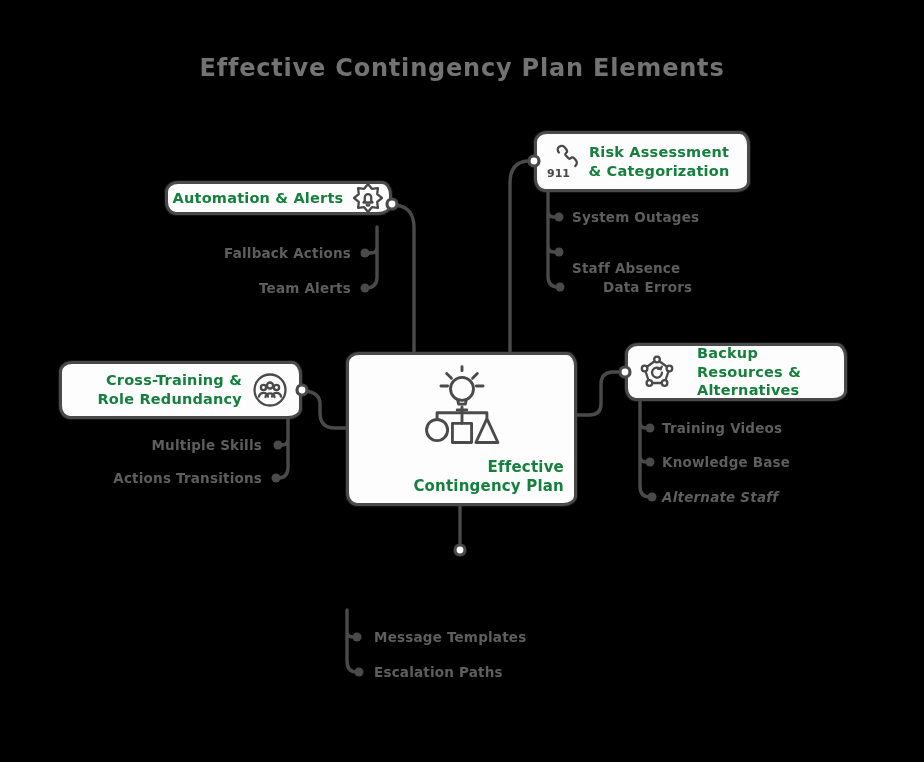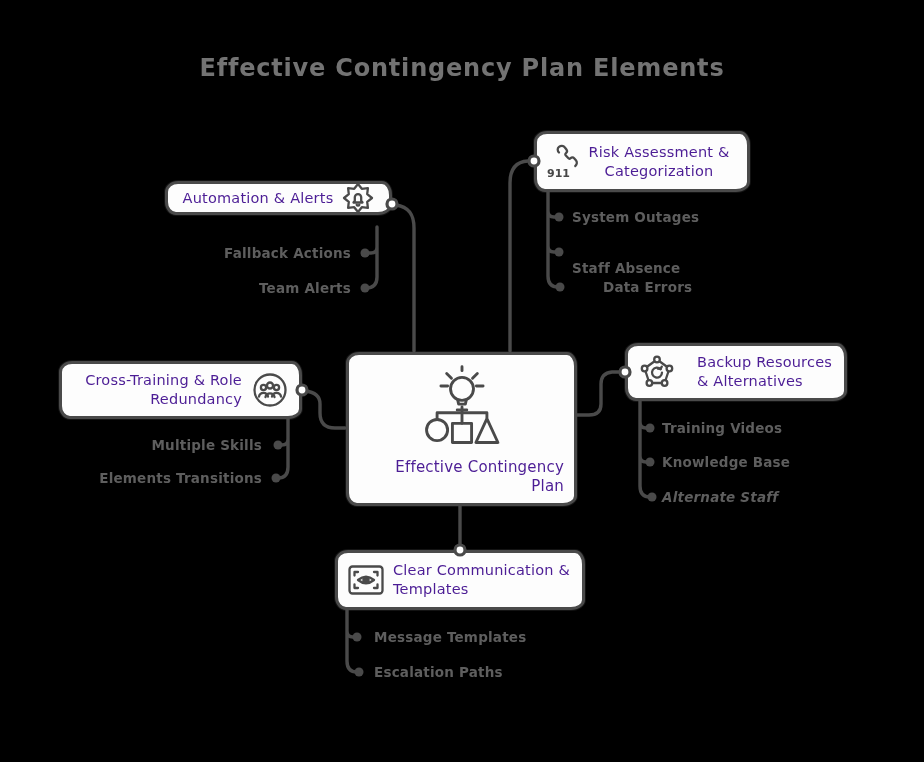--- a/index.html
+++ b/index.html
@@ -5,21 +5,21 @@
   html,body{margin:0;padding:0;background:#000;}
   #canvas{position:relative;width:924px;height:762px;background:#000;overflow:hidden;
           font-family:"DejaVu Sans",sans-serif;}
   .title{position:absolute;left:0;top:54px;width:924px;text-align:center;
          font-size:24px;font-weight:bold;letter-spacing:.8px;color:#737373;}
   .node{position:absolute;background:#fdfdfd;border:3.4px solid #4a4a4a;
         box-sizing:border-box;display:flex;align-items:center;justify-content:center;
         gap:9px;z-index:2;padding:4px 10px;
         border-radius:13px 10px 14px 11px / 11px 14px 10px 13px;
         box-shadow:0 0 0 1px rgba(74,74,74,.25);}
-  .node .label{font-weight:normal;color:#4c1d95;font-size:14.5px;line-height:1.28;
+  .node .label{font-weight:bold;color:#15803d;font-size:14.5px;line-height:1.28;
                letter-spacing:.2px;}
   .node svg{flex:0 0 auto;display:block;}
   #node-central{flex-direction:column;gap:4px;}
   #node-central .label{text-align:right;font-size:15px;margin-left:33px;}
   .subitem{position:absolute;height:20px;line-height:20px;font-size:13.5px;
            font-weight:bold;color:#5e5e5e;letter-spacing:.2px;z-index:2;white-space:nowrap;}
   .subitem.r{text-align:right;}
   #connectors{position:absolute;left:0;top:0;z-index:3;pointer-events:none;}
   .icon911{position:relative;width:38px;height:40px;}
   .icon911 svg{position:absolute;left:5px;top:0;}
@@ -117,44 +117,35 @@
       <circle cx="19" cy="19" r="15.5"></circle>
       <circle cx="12.5" cy="16.5" r="2.6"></circle>
       <circle cx="19" cy="14.5" r="3"></circle>
       <circle cx="25.5" cy="16.5" r="2.6"></circle>
       <path d="M 8 25.5 a 4.6 4.6 0 0 1 9 0"></path>
       <path d="M 14.5 26 a 4.6 4.6 0 0 1 9 0"></path>
       <path d="M 21 25.5 a 4.6 4.6 0 0 1 9 0"></path>
     </svg>
   </div>
   <div class="subitem r" style="right:662px;top:435px;">Multiple Skills</div>
-  <div class="subitem r" style="right:662px;top:468px;">Elements Transitions</div>
+  <div class="subitem r" style="right:662px;top:468px;">Actions Transitions</div>
 
   <div class="node" style="left:625px;top:343px;width:222px;height:58px;">
     <svg width="38" height="38" viewBox="0 0 38 38" fill="none" stroke="#4a4a4a" stroke-width="2.3" stroke-linecap="round" stroke-linejoin="round">
       <path d="M 19 6.5 L 31.4 15.5 L 26.6 30 L 11.4 30 L 6.6 15.5 Z"></path>
       <circle cx="19" cy="6.5" r="2.8" fill="#fdfdfd"></circle>
       <circle cx="31.4" cy="15.5" r="2.8" fill="#fdfdfd"></circle>
       <circle cx="26.6" cy="30" r="2.8" fill="#fdfdfd"></circle>
       <circle cx="11.4" cy="30" r="2.8" fill="#fdfdfd"></circle>
       <circle cx="6.6" cy="15.5" r="2.8" fill="#fdfdfd"></circle>
       <path d="M 22.6 16.1 A 5 5 0 1 0 24 19.6"></path>
       <path d="M 22.6 16.1 l 1.2 -2.5 M 22.6 16.1 l -2.7 -.4"></path>
     </svg>
     <div class="label" style="max-width:162px;margin-left:12px;">Backup Resources &amp; Alternatives</div>
   </div>
   <div class="subitem" style="left:662px;top:418px;">Training Videos</div>
   <div class="subitem" style="left:662px;top:452px;">Knowledge Base</div>
   <div class="subitem" style="left:662px;top:487px;font-style:italic;">Alternate Staff</div>
 
-  <div class="node" style="left:335px;top:550px;width:250px;height:60px;">
-    <svg width="36" height="30" viewBox="0 0 36 30" fill="none" stroke="#4a4a4a" stroke-width="2.3" stroke-linecap="round" stroke-linejoin="round">
-      <rect x="1.5" y="1.5" width="33" height="27" rx="3"></rect>
-      <path d="M 6.5 10.5 V 7 H 10 M 26 7 H 29.5 V 10.5 M 29.5 19.5 V 23 H 26 M 10 23 H 6.5 V 19.5"></path>
-      <path d="M 10 15 Q 18 8.5 26 15 Q 18 21.5 10 15 Z"></path>
-      <circle cx="18" cy="15" r="2.6" fill="#4a4a4a"></circle>
-    </svg>
-    <div class="label" style="max-width:188px;">Clear Communication &amp; Templates</div>
-  </div>
   <div class="subitem" style="left:374px;top:627px;">Message Templates</div>
   <div class="subitem" style="left:374px;top:662px;">Escalation Paths</div>
 
 </div>
 
 </body></html>

